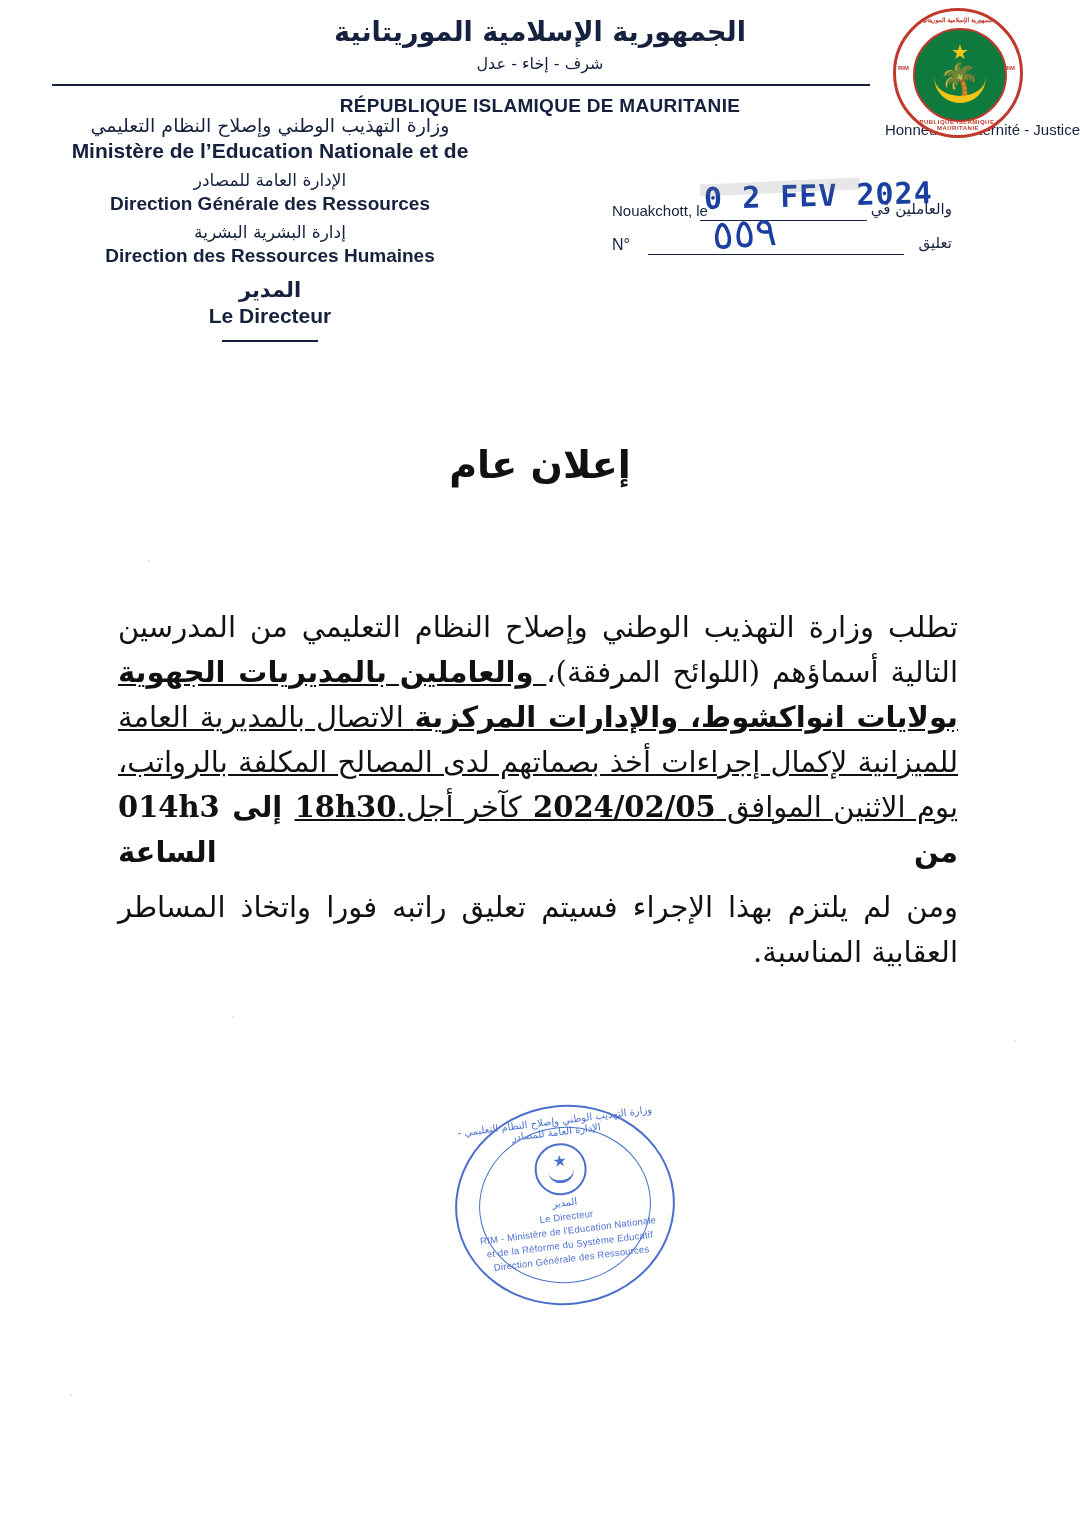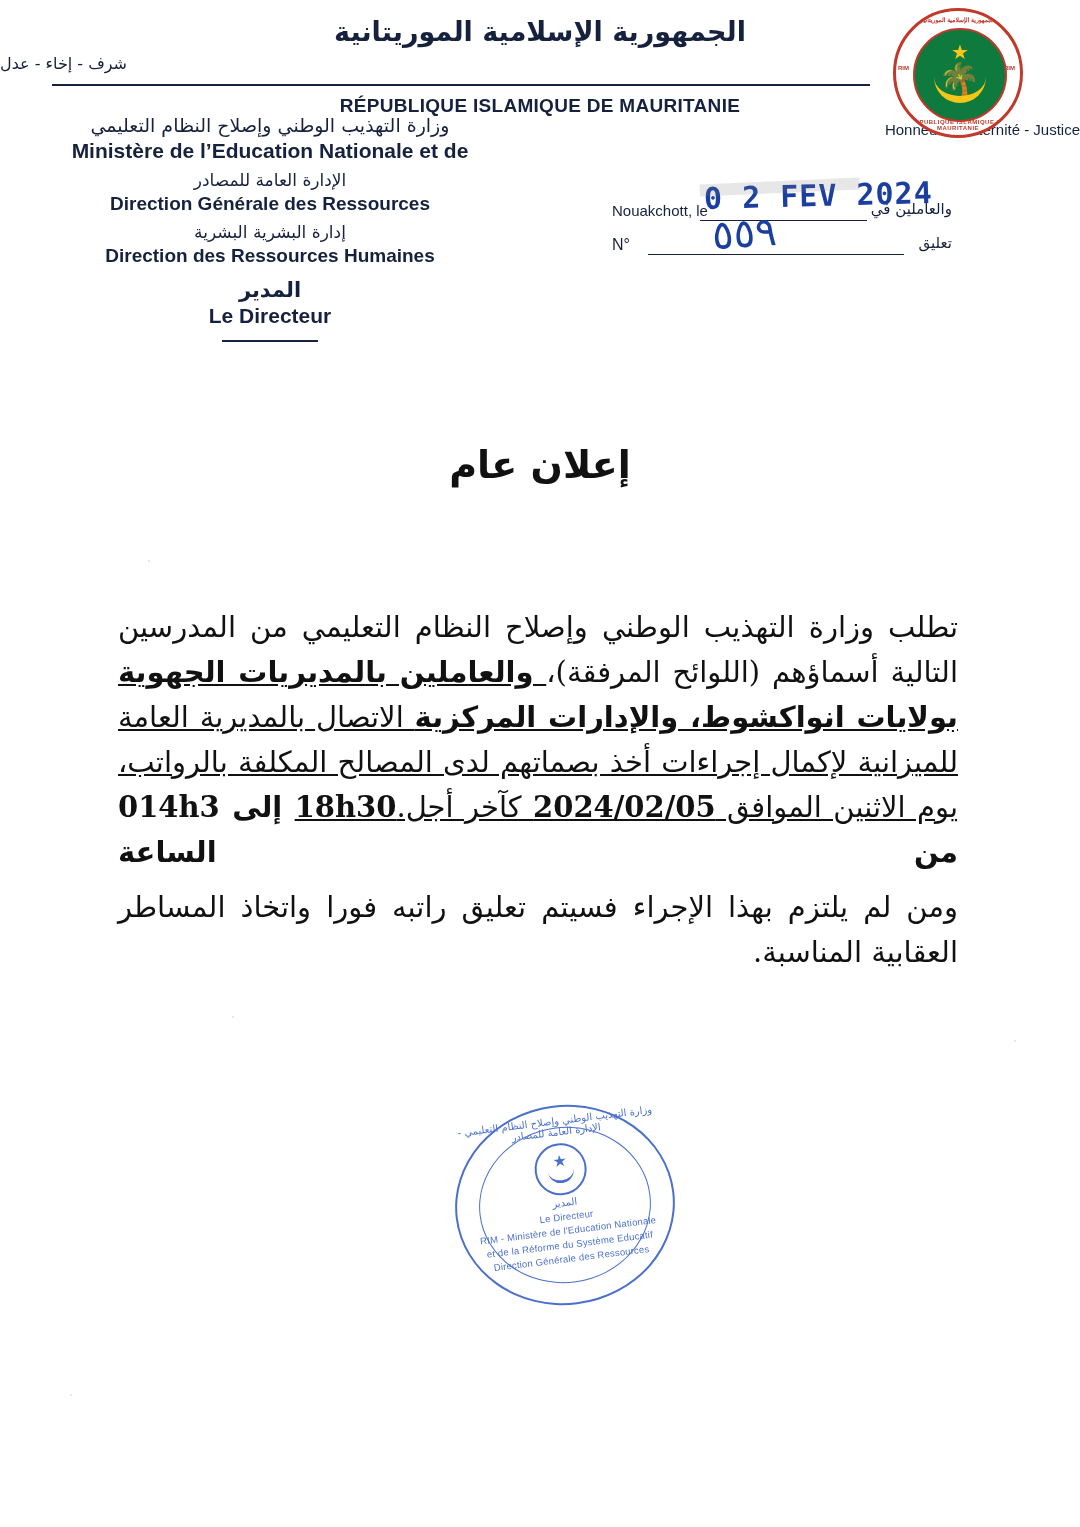--- a/index.html
+++ b/index.html
@@ -35,21 +35,21 @@
     font-size: 27px;
     font-weight: 700;
     color: #16213e;
     direction: rtl;
   }
   .motto-ar {
     position: absolute;
     top: 54px;
     left: 0;
     width: 1080px;
-    text-align: left;
+    text-align: center;
     font-family: "DejaVu Sans", sans-serif;
     font-size: 16px;
     color: #16213e;
     direction: rtl;
   }
   .country-fr {
     position: absolute;
     top: 95px;
     left: 0;
     width: 1080px;

